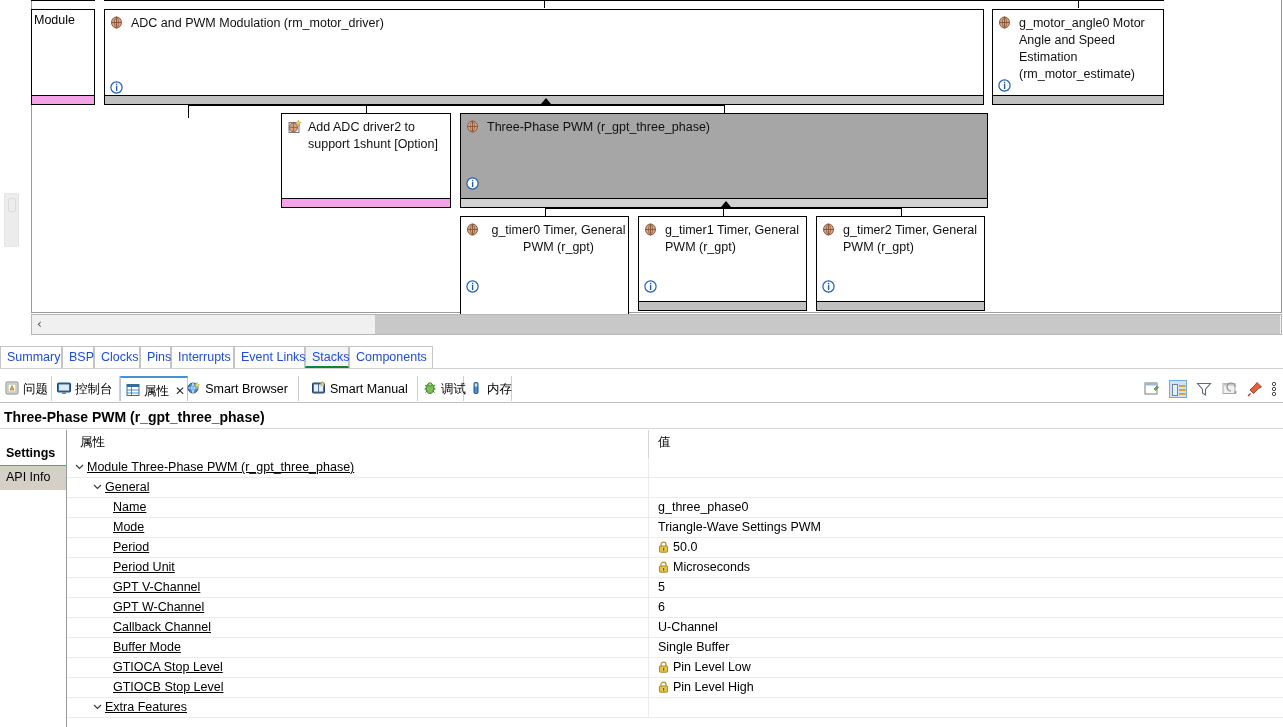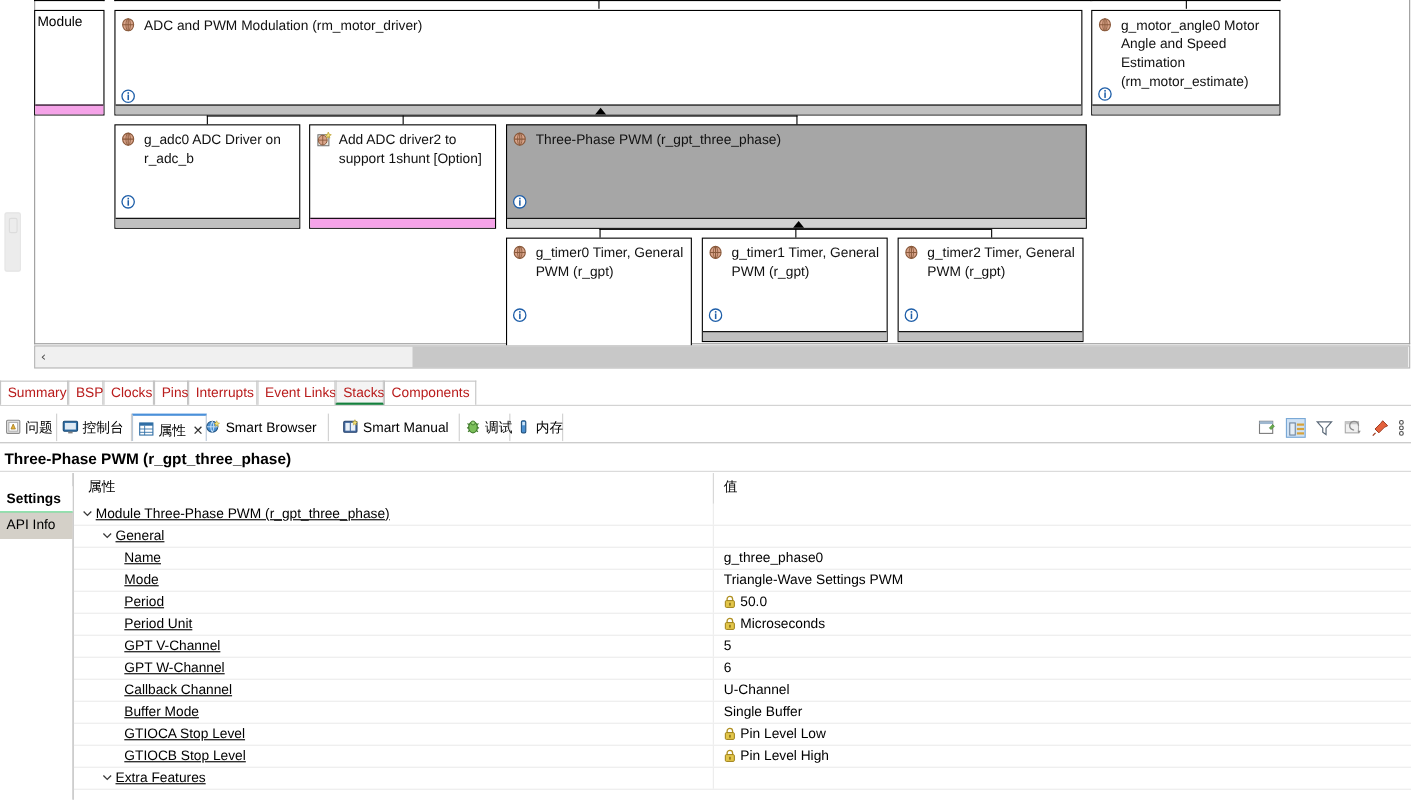--- a/index.html
+++ b/index.html
@@ -46,21 +46,21 @@
   .stub{position:absolute;top:-6px;height:7px;box-sizing:border-box;border:1px solid #000;border-top:none;background:#fff;}
 
   
   .hscroll{position:absolute;left:31px;top:314px;width:1251px;height:21px;box-sizing:border-box;border:1px solid #b6b6b6;background:#f0f0f0;}
   .hscroll .thumb{position:absolute;left:343px;top:0;width:905px;height:19px;background:#c8c8c8;}
   .hscroll .larr{position:absolute;left:5px;top:3px;font-size:12px;color:#4d4d4d;line-height:13px;font-family:"DejaVu Sans",sans-serif;}
 
   
   .cfgtabs{position:absolute;left:0;top:346px;width:1283px;height:22px;background:#ffffff;border-bottom:1px solid #cfcfcf;}
   .cfgtabs .t{position:absolute;top:0;height:22px;box-sizing:border-box;border:1px solid #c4c4c4;border-bottom:none;background:#ffffff;
-     padding:3px 6px 0 6px;font-size:12.5px;color:#b91c1c;white-space:nowrap;}
+     padding:3px 6px 0 6px;font-size:12.5px;color:#1d4ed8;white-space:nowrap;}
   .cfgtabs .t.sel{background:#f4f4f4;border-bottom:2px solid #15803d;font-weight:normal;}
 
   
   .viewtabs{position:absolute;left:0;top:376px;width:1283px;height:26px;background:#ffffff;border-bottom:1px solid #c0c0c0;}
   .viewtabs .vt{position:absolute;top:0;height:25px;box-sizing:border-box;border-right:1px solid #cfcfcf;
      padding:4px 8px 0 4px;font-size:12.5px;white-space:nowrap;color:#000;}
   .viewtabs .vt.sel{border:1px solid #b9c8d8;border-top:2px solid #4a90d9;border-bottom:none;background:#ffffff;}
   .vt .vi{display:inline-block;width:16px;height:16px;vertical-align:-3px;margin-right:3px;position:relative;}
   .vt .xclose{display:inline-block;margin-left:6px;color:#333;font-size:12px;vertical-align:0px;}
   .vtoolbar{position:absolute;right:4px;top:378px;width:146px;height:22px;}
@@ -164,40 +164,20 @@
         </span>
       </div>
       <div class="bx-foot"></div>
     </div>
 
     <div class="ln lnh" style="left:188px;top:105px;width:537px;"></div>
     <div class="ln lnv" style="left:188px;top:105px;height:13px;"></div>
     <div class="ln lnv" style="left:366px;top:105px;height:13px;"></div>
     <div class="ln lnv" style="left:724px;top:105px;height:13px;"></div>
 
-    <div class="box" style="left:104px;top:113px;width:169px;height:95px;">
-      <div class="bx-body">
-        <span class="ico-module">
-          <svg width="13" height="13" viewBox="0 0 13 13">
-              <ellipse cx="6.5" cy="6.5" rx="5" ry="5.5" fill="#d9a48a" stroke="#8a5a3c" stroke-width="1"></ellipse>
-              <path d="M6.5 1 L6.5 12 M1.5 6.5 L11.5 6.5" stroke="#8a5a3c" stroke-width="1"></path>
-              <ellipse cx="6.5" cy="6.5" rx="2" ry="5.5" fill="none" stroke="#8a5a3c" stroke-width="0.8"></ellipse>
-            </svg>
-        </span>
-        <span class="bx-title" style="width:145px;">g_adc0 ADC Driver on r_adc_b</span>
-        <span class="ico-info" style="top:63px;">
-          <svg width="13" height="13" viewBox="0 0 13 13">
-              <circle cx="6.5" cy="6.5" r="5.6" fill="#fff" stroke="#1f5fa9" stroke-width="1.2"></circle>
-              <rect x="5.9" y="5" width="1.4" height="5" fill="#1f5fa9"></rect>
-              <rect x="5.9" y="2.8" width="1.4" height="1.5" fill="#1f5fa9"></rect>
-            </svg>
-        </span>
-      </div>
-      <div class="bx-foot"></div>
-    </div>
 
     <div class="box" style="left:281px;top:113px;width:170px;height:95px;">
       <div class="bx-body">
         <span class="ico-add">
           <svg width="15" height="15" viewBox="0 0 15 15">
             <rect x="2" y="3.5" width="10" height="10" fill="#eceae2" stroke="#6f6f6f" stroke-width="0.9"></rect>
             <ellipse cx="6.4" cy="8.4" rx="4" ry="4.4" fill="#d9a48a" stroke="#8a5a3c" stroke-width="0.9"></ellipse>
             <path d="M6.4 4 L6.4 12.8 M2.4 8.4 L10.4 8.4" stroke="#8a5a3c" stroke-width="0.8"></path>
             <path d="M11.4 1 L12.2 3 L14.2 3.5 L12.4 4.6 L12.9 6.6 L11.4 5.4 L9.9 6.6 L10.4 4.6 L8.8 3.5 L10.8 3Z" fill="#f3e27a" stroke="#b89a27" stroke-width="0.6"></path>
           </svg>
@@ -227,21 +207,21 @@
       </div>
       <div class="bx-foot"></div>
       <div class="arrow-up" style="left:260px;top:87px;"></div>
     </div>
 
     <div class="ln lnh" style="left:545px;top:208px;width:356px;"></div>
     <div class="ln lnv" style="left:545px;top:208px;height:12px;"></div>
     <div class="ln lnv" style="left:723px;top:208px;height:12px;"></div>
     <div class="ln lnv" style="left:901px;top:208px;height:12px;"></div>
 
-    <div class="box" style="left:460px;top:216px;width:169px;height:116px;">
+    <div class="box" style="left:460px;top:216px;width:169px;height:116px;text-align:center;">
       <div class="bx-body">
         <span class="ico-module">
           <svg width="13" height="13" viewBox="0 0 13 13">
               <ellipse cx="6.5" cy="6.5" rx="5" ry="5.5" fill="#d9a48a" stroke="#8a5a3c" stroke-width="1"></ellipse>
               <path d="M6.5 1 L6.5 12 M1.5 6.5 L11.5 6.5" stroke="#8a5a3c" stroke-width="1"></path>
               <ellipse cx="6.5" cy="6.5" rx="2" ry="5.5" fill="none" stroke="#8a5a3c" stroke-width="0.8"></ellipse>
             </svg>
         </span>
         <span class="bx-title" style="width:143px;">g_timer0 Timer, General PWM (r_gpt)</span>
         <span class="ico-info" style="top:63px;">

